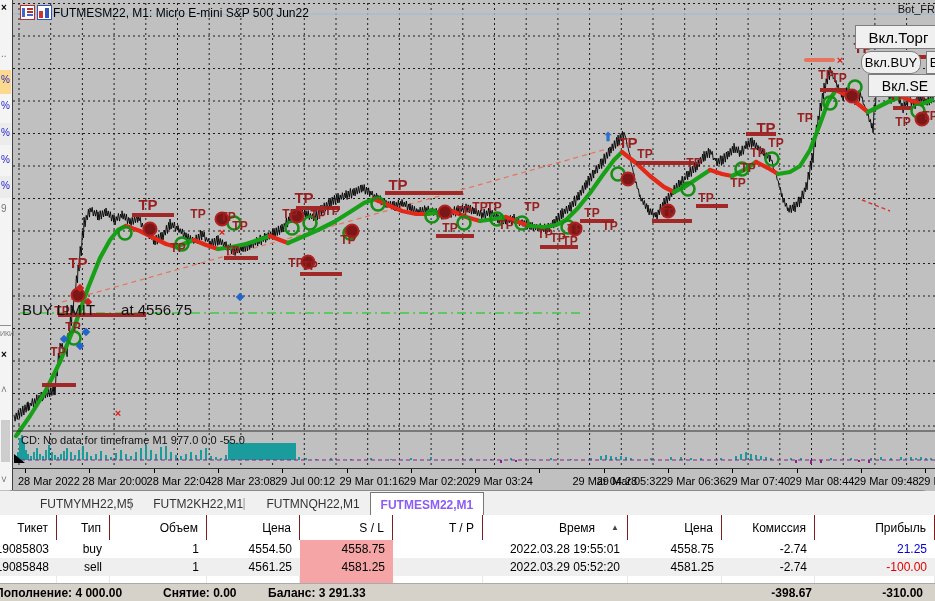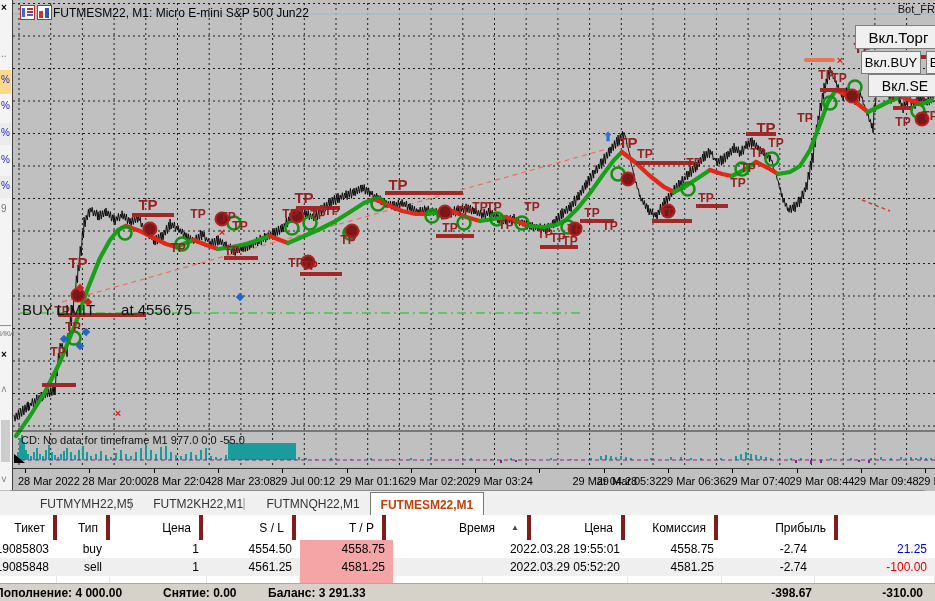--- a/index.html
+++ b/index.html
@@ -29,27 +29,27 @@
   .panel-btn{position:absolute;background:#f0f0f0;border:1px solid #7e7e7e;color:#000;
              display:flex;align-items:center;justify-content:center;z-index:6;white-space:nowrap;overflow:hidden;}
   
   #time-axis{left:13px;top:468px;width:922px;height:22px;border-top:1px solid #333;}
   .ax-label{position:absolute;top:6px;font-size:11px;color:#000;white-space:nowrap;}
   .ax-tick{position:absolute;top:0;width:1px;height:4px;background:#000;}
   
   #terminal{left:0;top:490px;width:935px;height:111px;background:#fff;border-top:1px solid #8a8a8a;border-radius:14px;}
   #tabrow{position:absolute;left:0;top:0;width:935px;height:24px;background:#f0f0f0;}
   .tab{position:absolute;top:2px;height:22px;display:flex;align-items:center;font-size:12px;color:#333;padding:0 10px;cursor:default;}
-  .tab.active{background:#fff;border:1px solid #777;border-bottom:none;font-weight:bold;color:#c2410c;top:1px;height:23px;}
+  .tab.active{background:#fff;border:1px solid #777;border-bottom:none;font-weight:bold;color:#8b5cf6;top:1px;height:23px;}
   .tab-sep{position:absolute;top:5px;color:#999;font-size:12px;}
   #tbl{position:absolute;left:0;top:24px;width:935px;}
   .trow{position:absolute;left:0;width:935px;display:flex;}
   .cell{height:100%;display:flex;align-items:center;justify-content:flex-end;
         padding-right:8px;box-sizing:border-box;font-size:12px;color:#000;overflow:hidden;white-space:nowrap;}
-  #thead .cell{border-right:4px solid #7f1d1d;font-size:12px;}
+  #thead .cell{border-right:1px solid #7f1d1d;font-size:12px;}
   #thead{height:25px;border-bottom:1px solid #d8d8d8;background:#fff;}
   .sortarrow{font-size:8px;color:#444;margin-left:16px;}
   
   #statusbar{left:0;top:583px;width:935px;height:18px;background:#d6d2ca;border-top:1px solid #aaa;
              font-size:12px;font-weight:bold;color:#000;}
   #statusbar .seg{position:absolute;top:2px;white-space:nowrap;}
   svg text{font-family:"Liberation Sans",sans-serif;}
 </style>
 </head>
 <body>
@@ -419,21 +419,21 @@
   <div class="t-icon abs" id="icon2" style="z-index:3;"></div>
   <div id="chart-title" class="abs" style="z-index:3;">FUTMESM22, M1: Micro E-mini S&amp;P 500 Jun22</div>
   <div id="bot-label" class="abs" style="z-index:3;">Bot_FR</div>
   <div id="buy-limit" class="abs">
     <span>BUY LIMIT</span><b>at 4556.75</b>
   </div>
   <div id="cd-label" class="abs">CD: No data for timeframe M1 977.0 0.0 -55.0</div>
 
   <div id="btns">
       <div class="panel-btn" style="left: 855px; top: 25px; width: 85px; height: 22px; font-size: 15px;">Вкл.Торг</div>
-      <div class="panel-btn" style="left: 861px; top: 51px; width: 58px; height: 21px; font-size: 13px;">Вкл.BUY</div>
+      <div class="panel-btn" style="left: 861px; top: 51px; width: 58px; height: 21px; font-size: 13px; border-radius: 10px;">Вкл.BUY</div>
       <div class="panel-btn" style="left: 926px; top: 51px; width: 14px; height: 21px; font-size: 13px;">В</div>
       <div class="panel-btn" style="left: 868px; top: 74px; width: 72px; height: 21px; font-size: 14px;">Вкл.SE</div>
     </div>
 
   <div id="time-axis" class="abs" style="z-index:2;">
       <div class="ax-tick" style="left: 12px;"></div>
       <span class="ax-label" style="left: 5px;">28 Mar 2022</span>
       <div class="ax-tick" style="left: 76.3px;"></div>
       <span class="ax-label" style="left: 69.3px;">28 Mar 20:00</span>
       <div class="ax-tick" style="left: 140.6px;"></div>
@@ -470,20 +470,21 @@
         <span class="tab-sep" style="left: 129.2px;">|</span>
         <div class="tab" style="left: 143.2px;">FUTM2KH22,M1</div>
         <span class="tab-sep" style="left: 242.4px;">|</span>
         <div class="tab" style="left: 256.4px;">FUTMNQH22,M1</div>
         <div class="tab active" style="left: 369.6px;">FUTMESM22,M1</div>
       </div>
     <div id="tbl">
       <div id="thead" class="trow" style="top:0;">
           <div class="cell" style="width: 57px;">Тикет</div>
           <div class="cell" style="width: 53px;">Тип</div>
+          <div class="cell" style="width: 97px;">Объем</div>
           <div class="cell" style="width: 93px;">Цена</div>
           <div class="cell" style="width: 93px;">S / L</div>
           <div class="cell" style="width: 90px;">T / P</div>
           <div class="cell" style="width: 145px;">Время<span class="sortarrow">▲</span></div>
           <div class="cell" style="width: 94px;">Цена</div>
           <div class="cell" style="width: 93px;">Комиссия</div>
           <div class="cell" style="width: 120px;">Прибыль</div>
         </div>
       <div id="tbody" class="abs" style="left:0;top:25px;width:935px;">
           <div class="trow" style="top: 0px; height: 18px; background: rgb(255, 255, 255);">

